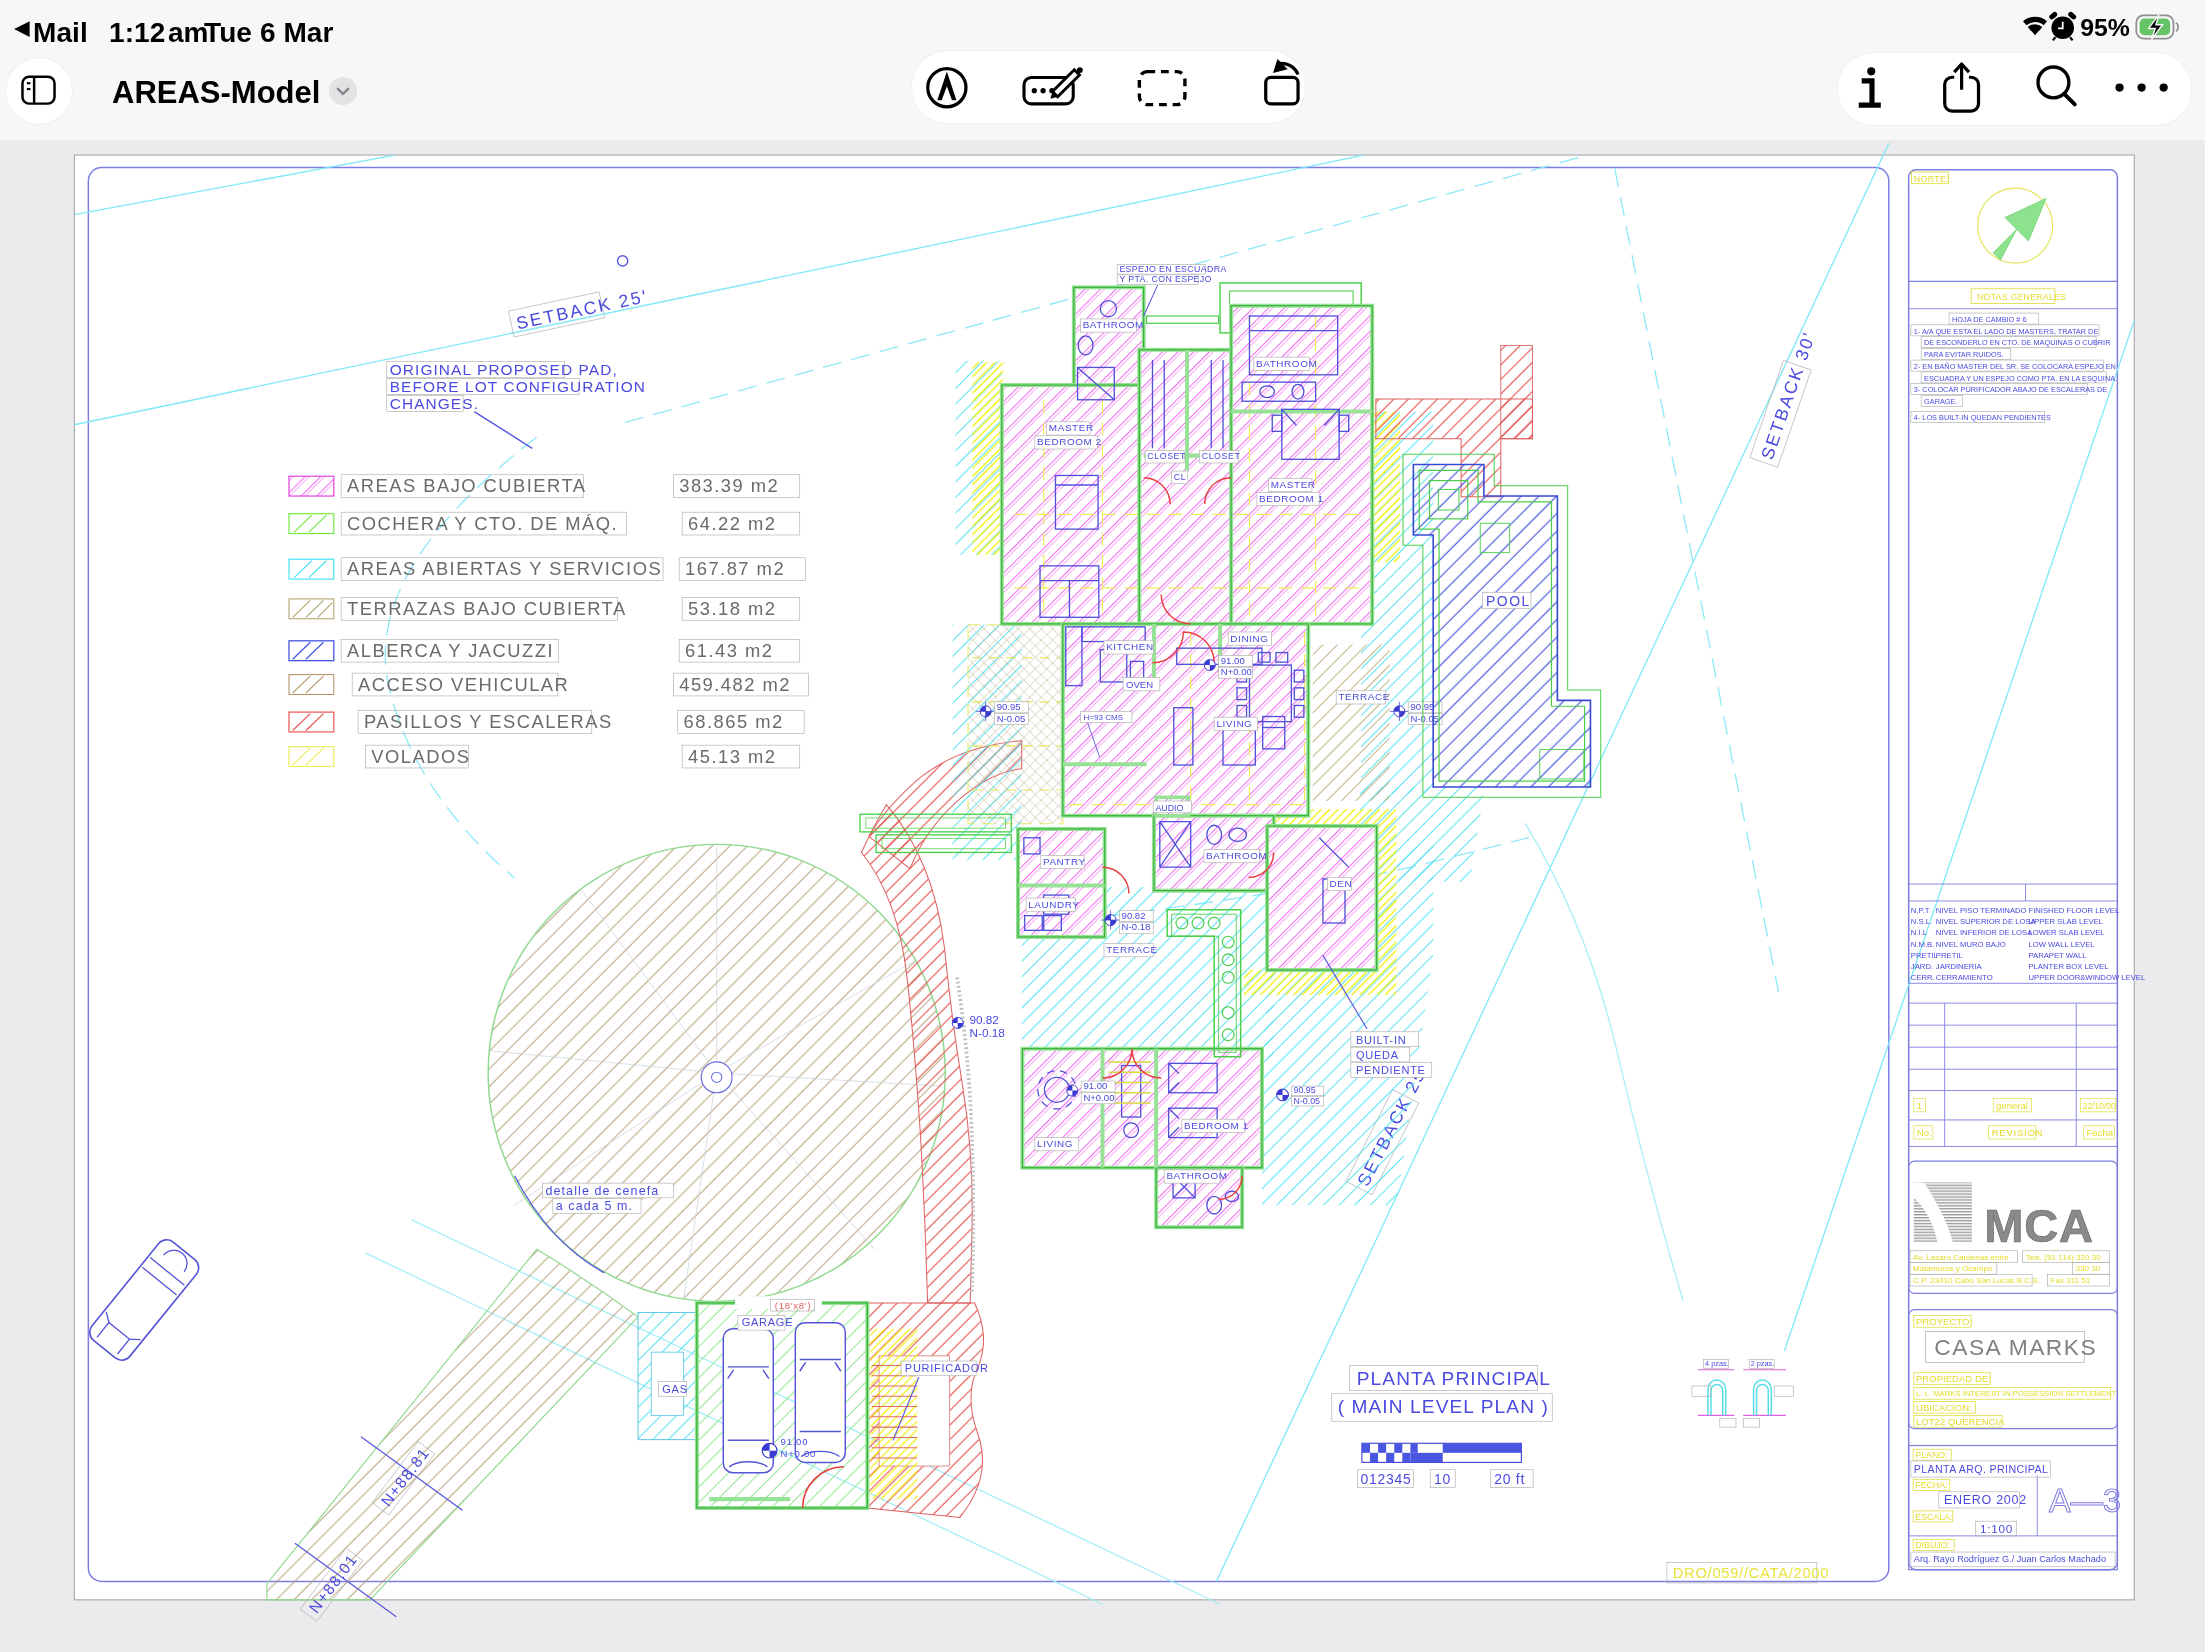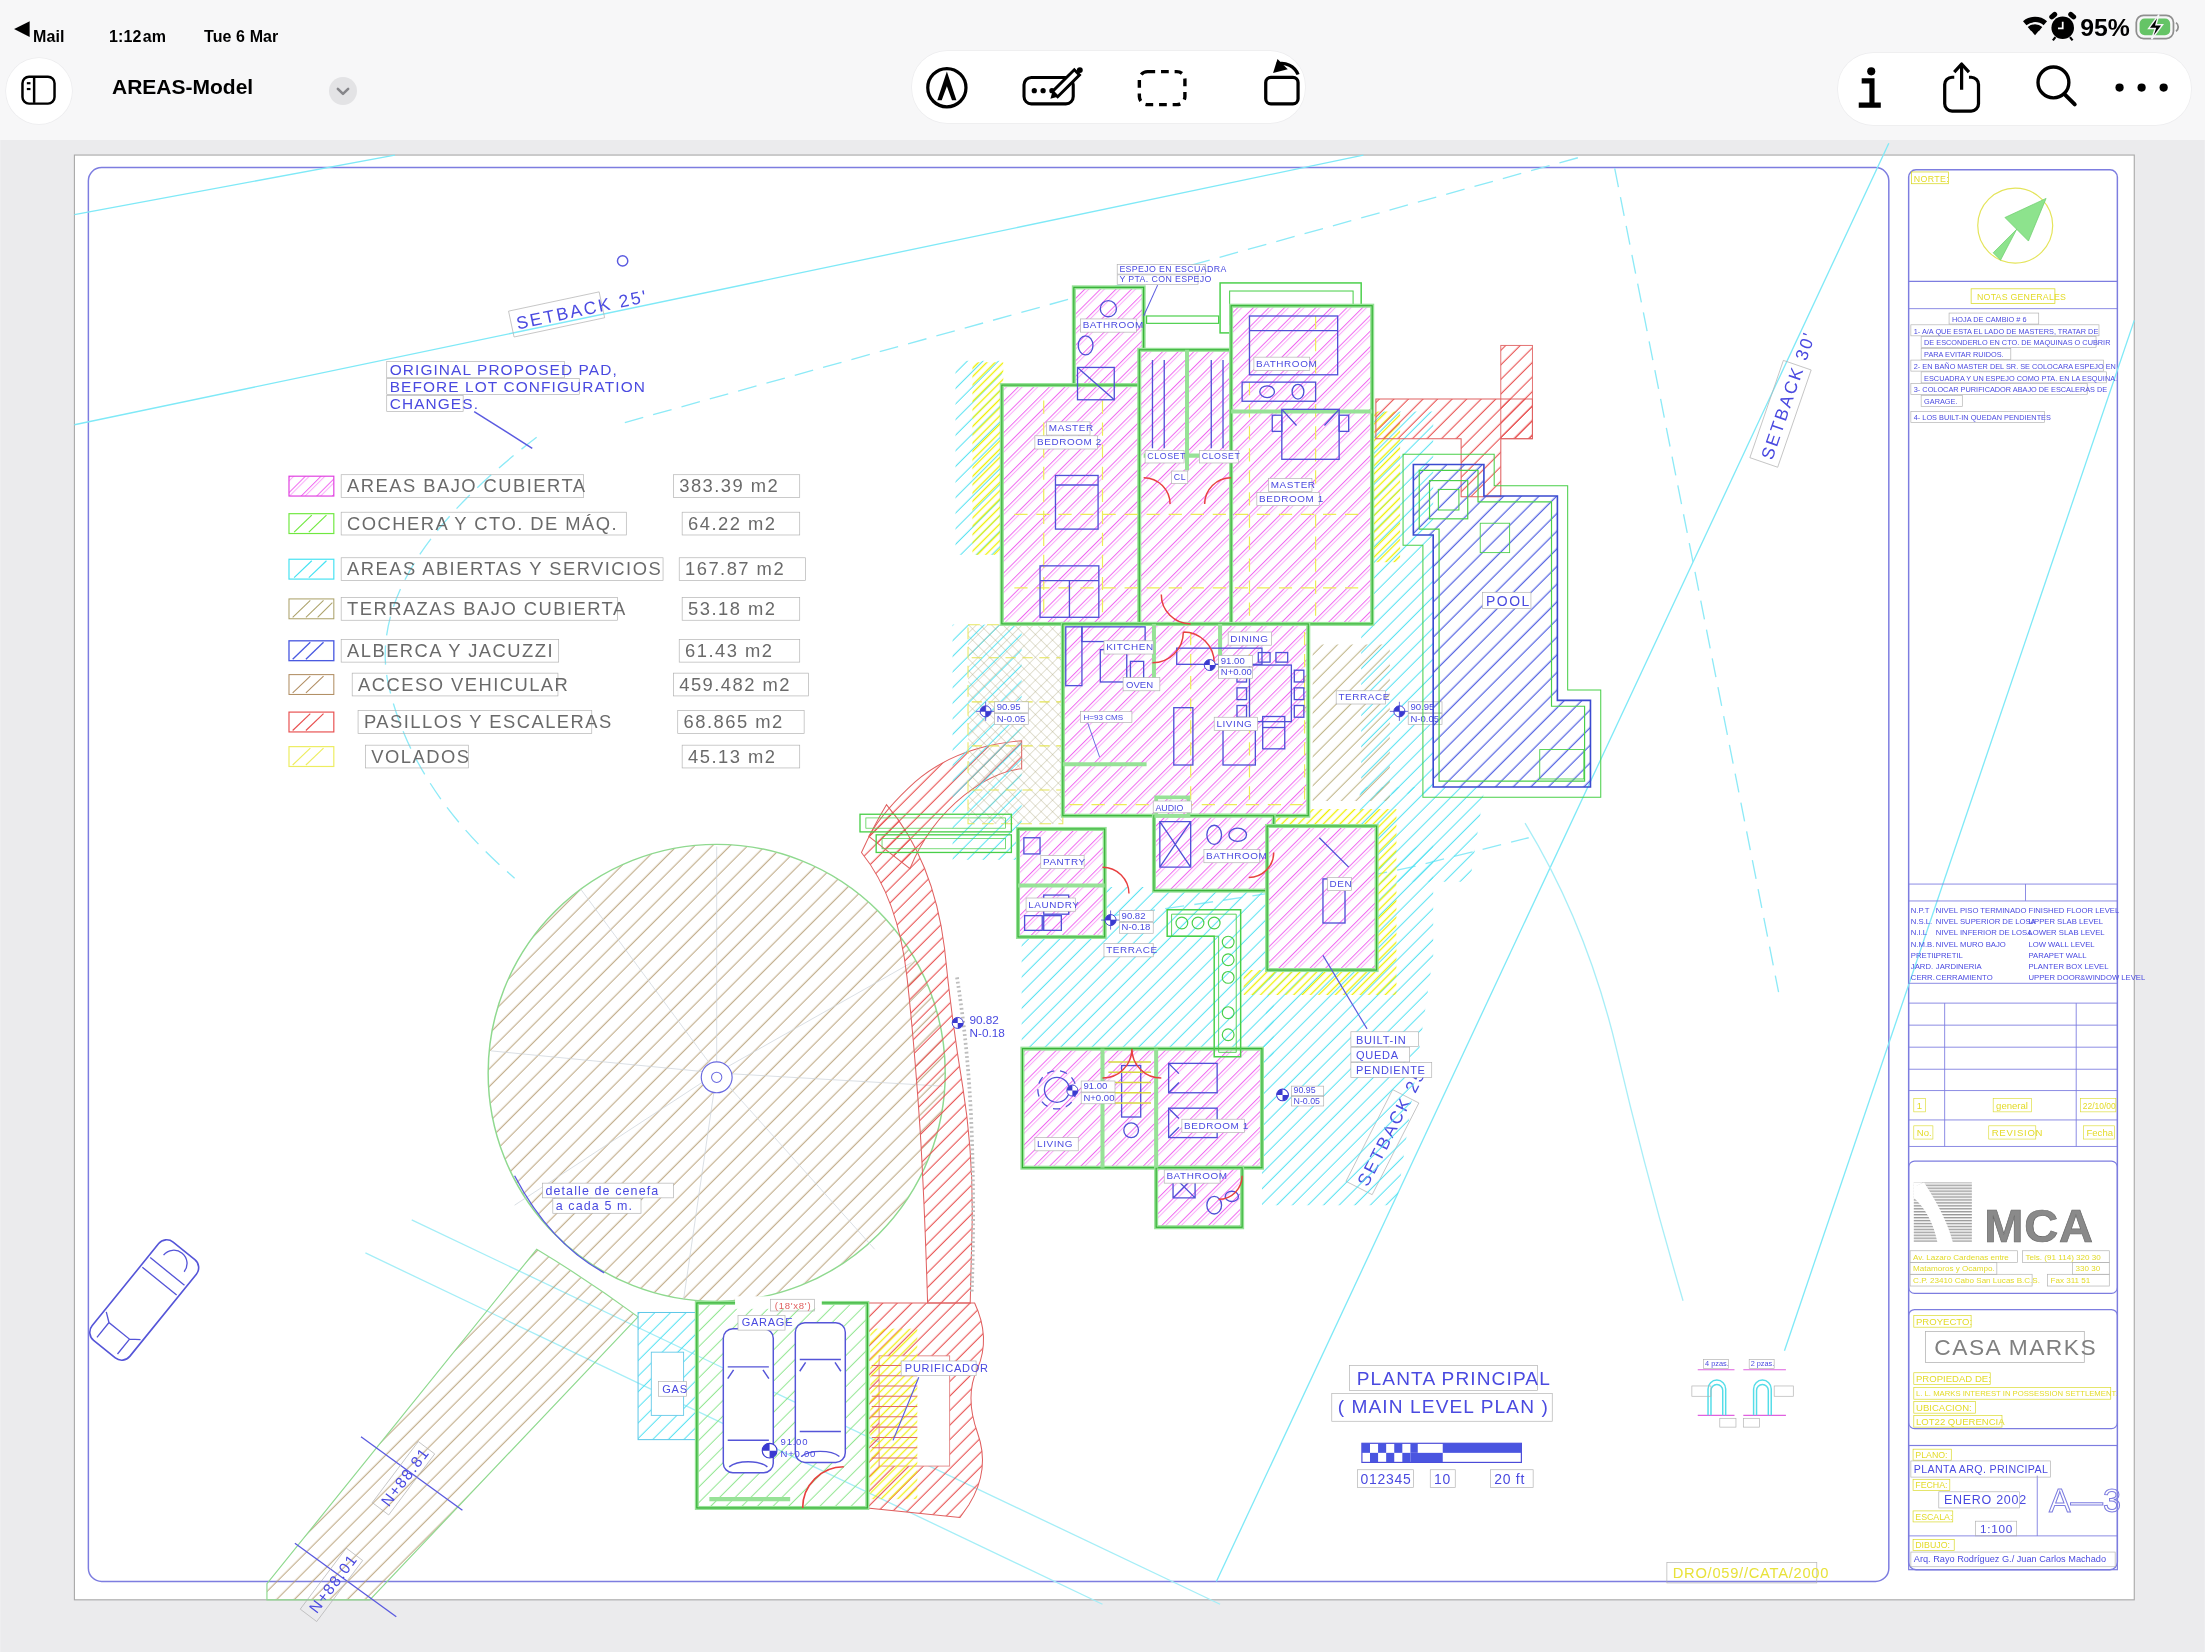--- a/index.html
+++ b/index.html
@@ -1,21 +1,21 @@
 <!DOCTYPE html>
 <html style="font-size:11.8px"><head>
 <meta charset="utf-8">
 <style>
   html,body{margin:0;padding:0;width:2205px;height:1652px;overflow:hidden;
     font-family:"Liberation Sans",sans-serif;background:#fff;}
   #stage{position:relative;width:2205px;height:1652px;}
   #chrome{position:absolute;left:0;top:0;width:2205px;height:140px;background:#f7f7f8;}
   .pill{position:absolute;background:#fff;border-radius:35px;box-shadow:0 0 0 0.7px #ececee;}
-  .sbtxt{position:absolute;top:28px;font-size:16px;font-weight:700;color:#000;letter-spacing:0.1px;}
-  #title{position:absolute;left:112px;top:75px;font-size:21px;font-weight:700;color:#000;}
+  .sbtxt{position:absolute;top:17px;font-size:28px;font-weight:700;color:#000;letter-spacing:0.1px;}
+  #title{position:absolute;left:112px;top:75px;font-size:31px;font-weight:700;color:#000;}
   svg{position:absolute;left:0;top:0;}
   text{font-family:"Liberation Sans",sans-serif;}
   .cad{fill:#6a6a6a;letter-spacing:2px;}
   .cadb{fill:#4a4ae0;}
   .cady{fill:#e3db28;}
   .lbox{fill:#ffffff;stroke:#b0b0b0;stroke-width:0.9;}
   .nbox{fill:none;stroke:#b0b0b0;stroke-width:0.9;}
 </style>
 </head>
 <body>

